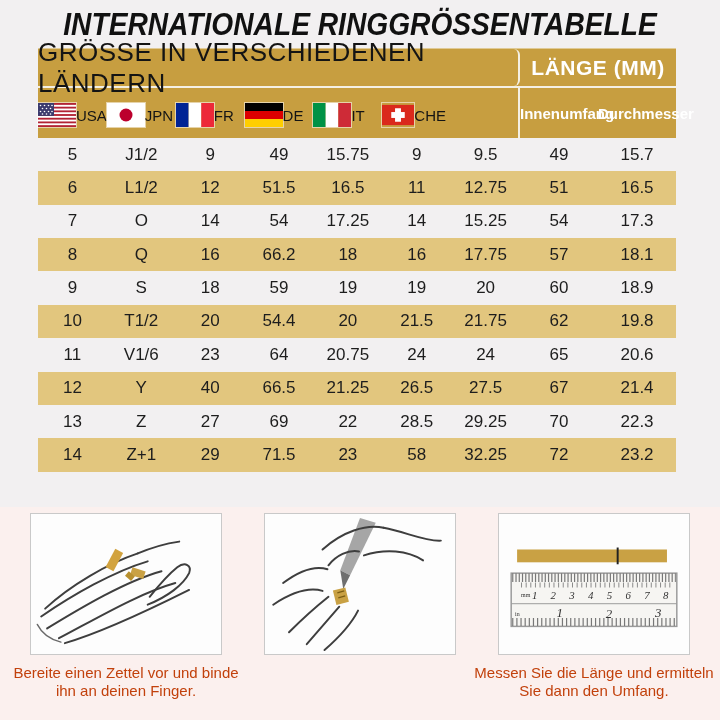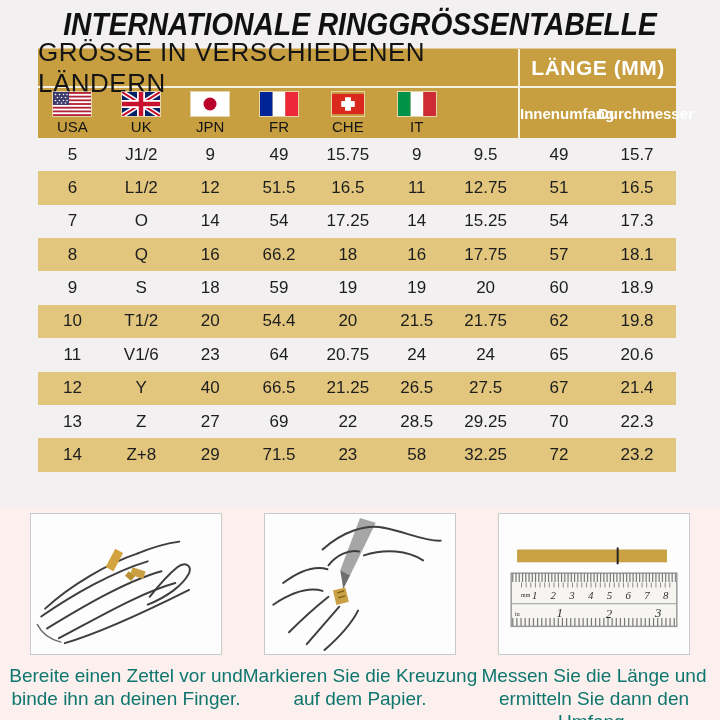--- a/index.html
+++ b/index.html
@@ -30,29 +30,30 @@
   .size-table{position:absolute;left:38px;top:48px;width:638px;}
   .thead{
     display:flex;height:40px;background:var(--header-gold);
     border-top:1px solid rgba(255,255,255,.45);
     border-bottom:2px solid #F4F0E4;
   }
   .th-left{
     width:482px;display:flex;align-items:center;justify-content:center;
     font-size:26px;color:#141414;letter-spacing:.5px;
     border-right:2px solid #F4F0E4;
+    border-radius:6px;
   }
   .th-right{
     width:156px;display:flex;align-items:center;justify-content:center;
     font-size:21px;font-weight:bold;color:#fff;letter-spacing:.5px;
   }
   .flagrow{display:flex;height:50px;background:var(--header-gold);}
   .flagrow-left{width:482px;display:flex;border-right:2px solid #F4F0E4;}
   .flag-cell{
-    width:68.86px;display:flex;flex-direction:column;align-items:center;
+    width:68.86px;display:flex;align-items:center;
     padding-top:4px;
   }
   .flag{width:38px;height:24px;display:block;box-shadow:0 0 0 1px rgba(255,255,255,.55);}
   .flag-label{font-size:15px;color:#141414;margin-top:2px;line-height:1.2;}
   .flagrow-right{width:156px;display:flex;align-items:center;}
   .len-head{
     width:78px;text-align:center;font-size:15px;font-weight:bold;color:#fff;
   }
   .tbody{width:638px;}
   .trow{display:flex;height:33.36px;align-items:center;}
@@ -67,21 +68,21 @@
   }
   .steps{display:flex;justify-content:center;gap:10px;padding-top:6px;}
   .step{width:224px;display:flex;flex-direction:column;align-items:center;}
   .step-box{
     width:192px;height:142px;background:#FDFDFD;
     border:1px solid #C9C9C9;overflow:hidden;
   }
   .step-box svg{width:100%;height:100%;display:block;}
   .step-caption{
     margin-top:9px;width:240px;text-align:center;
-    font-size:19px;line-height:1.22;color:#0f766e;
+    font-size:15px;line-height:1.22;color:#c2410c;
   }
   .sketch{fill:none;stroke:#3e3e3e;stroke-width:2;stroke-linecap:round;}
   .sketch-light{fill:none;stroke:#6a6a6a;stroke-width:1.4;stroke-linecap:round;}
 </style>
 </head>
 <body>
 
 <h1 class="page-title">INTERNATIONALE RINGGRÖSSENTABELLE</h1>
 
 <div class="size-table">
@@ -118,65 +119,63 @@
               <circle cx="10.5" cy="8.5" r="0.8"></circle>
               <circle cx="14" cy="8.5" r="0.8"></circle>
             <circle cx="4.5" cy="11" r="0.8"></circle>
               <circle cx="8.5" cy="11" r="0.8"></circle>
               <circle cx="12.5" cy="11" r="0.8"></circle>
           </g>
         </svg>
         <span class="flag-label">USA</span>
       </div>
 
-      <div class="flag-cell">
-        <svg class="flag" viewBox="0 0 38 24">
-          <rect width="38" height="24" fill="#012169"></rect>
-          <path d="M0 0 L38 24 M38 0 L0 24" stroke="#fff" stroke-width="5"></path>
-          <path d="M0 0 L38 24 M38 0 L0 24" stroke="#C8102E" stroke-width="2"></path>
-          <path d="M19 0 V24 M0 12 H38" stroke="#fff" stroke-width="8"></path>
-          <path d="M19 0 V24 M0 12 H38" stroke="#C8102E" stroke-width="4.5"></path>
-        </svg>
-        <span class="flag-label">UK</span>
-      </div>
 
       <div class="flag-cell">
         <svg class="flag" viewBox="0 0 38 24">
           <rect width="38" height="24" fill="#fff"></rect>
           <circle cx="19" cy="12" r="6.5" fill="#BC002D"></circle>
         </svg>
         <span class="flag-label">JPN</span>
       </div>
 
       <div class="flag-cell">
         <svg class="flag" viewBox="0 0 38 24">
           <rect width="12.67" height="24" fill="#002395"></rect>
           <rect x="12.67" width="12.67" height="24" fill="#fff"></rect>
           <rect x="25.33" width="12.67" height="24" fill="#ED2939"></rect>
         </svg>
         <span class="flag-label">FR</span>
       </div>
 
+      <div class="flag-cell">
+        <svg class="flag" viewBox="0 0 38 24">
+          <rect width="38" height="8" fill="#000"></rect>
+          <rect y="8" width="38" height="8" fill="#DD0000"></rect>
+          <rect y="16" width="38" height="8" fill="#FFCE00"></rect>
+        </svg>
+        <span class="flag-label">DE</span>
+      </div>
+
+      <div class="flag-cell">
+        <svg class="flag" viewBox="0 0 38 24">
+          <rect width="12.67" height="24" fill="#009246"></rect>
+          <rect x="12.67" width="12.67" height="24" fill="#fff"></rect>
+          <rect x="25.33" width="12.67" height="24" fill="#CE2B37"></rect>
+        </svg>
+        <span class="flag-label">IT</span>
+      </div>
 
       <div class="flag-cell">
         <svg class="flag" viewBox="0 0 38 24" style="width:32px;">
           <rect width="38" height="24" fill="#DA291C"></rect>
           <rect x="15.5" y="4" width="7" height="16" fill="#fff"></rect>
           <rect x="11" y="8.5" width="16" height="7" fill="#fff"></rect>
         </svg>
         <span class="flag-label">CHE</span>
-      </div>
-
-      <div class="flag-cell">
-        <svg class="flag" viewBox="0 0 38 24">
-          <rect width="12.67" height="24" fill="#009246"></rect>
-          <rect x="12.67" width="12.67" height="24" fill="#fff"></rect>
-          <rect x="25.33" width="12.67" height="24" fill="#CE2B37"></rect>
-        </svg>
-        <span class="flag-label">IT</span>
       </div>
 
     </div>
     <div class="flagrow-right">
       <div class="len-head">Innenumfang</div>
       <div class="len-head">Durchmesser</div>
     </div>
   </div>
 
   <div class="tbody">
@@ -274,21 +273,21 @@
         <div class="tcell country-col">27</div>
         <div class="tcell country-col">69</div>
         <div class="tcell country-col">22</div>
         <div class="tcell country-col">28.5</div>
         <div class="tcell country-col">29.25</div>
         <div class="tcell len-col">70</div>
         <div class="tcell len-col">22.3</div>
       </div>
       <div class="trow gold">
         <div class="tcell country-col">14</div>
-        <div class="tcell country-col">Z+8</div>
+        <div class="tcell country-col">Z+1</div>
         <div class="tcell country-col">29</div>
         <div class="tcell country-col">71.5</div>
         <div class="tcell country-col">23</div>
         <div class="tcell country-col">58</div>
         <div class="tcell country-col">32.25</div>
         <div class="tcell len-col">72</div>
         <div class="tcell len-col">23.2</div>
       </div>
     </div>
 </div>
@@ -326,21 +325,20 @@
           <path class="sketch" d="M64 52 C 72 42, 84 36, 95 38"></path>
           <path class="sketch" d="M18 70 C 34 58, 50 52, 63 56"></path>
           <path class="sketch" d="M8 92 C 26 80, 44 74, 58 78"></path>
           <path class="sketch" d="M24 120 C 40 104, 54 92, 64 84"></path>
           <path class="sketch" d="M42 132 C 56 116, 68 102, 75 94"></path>
           <path class="sketch" d="M60 138 C 76 124, 88 110, 94 98"></path>
           <rect x="70" y="76" width="13" height="15" fill="#C9A144" transform="rotate(-14 76 83)"></rect>
           <path d="M73 80 l7 -2 M74 85 l7 -2" stroke="#7a5c12" stroke-width="1.3" fill="none"></path>
         </svg>
       </div>
-      <div class="step-caption">Markieren Sie die Kreuzung auf dem Papier.</div>
     </div>
 
     <div class="step">
       <div class="step-box">
         <svg viewBox="0 0 192 142">
           <rect x="18" y="36" width="152" height="13" fill="#C9A144"></rect>
           <line x1="120" y1="34" x2="120" y2="51" stroke="#222" stroke-width="2"></line>
           <rect x="12" y="60" width="168" height="54" fill="#F6F5F2" stroke="#9a9a9a" stroke-width="1.5"></rect>
           <line x1="13" y1="64.5" x2="179" y2="64.5" stroke="#777" stroke-dasharray="1.2 2.1" stroke-width="9"></line>
           <line x1="22" y1="72" x2="176" y2="72" stroke="#8a8a8a" stroke-dasharray="1 3.7" stroke-width="5"></line>

